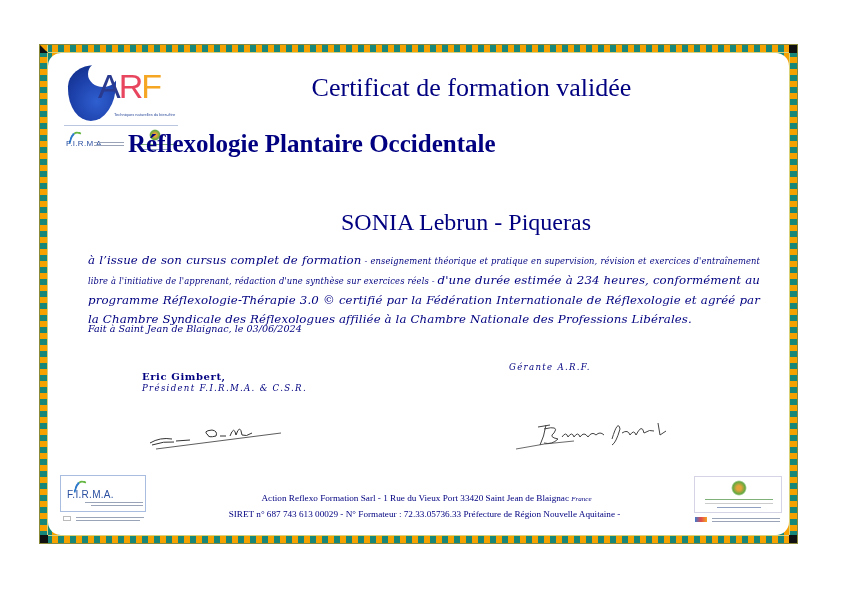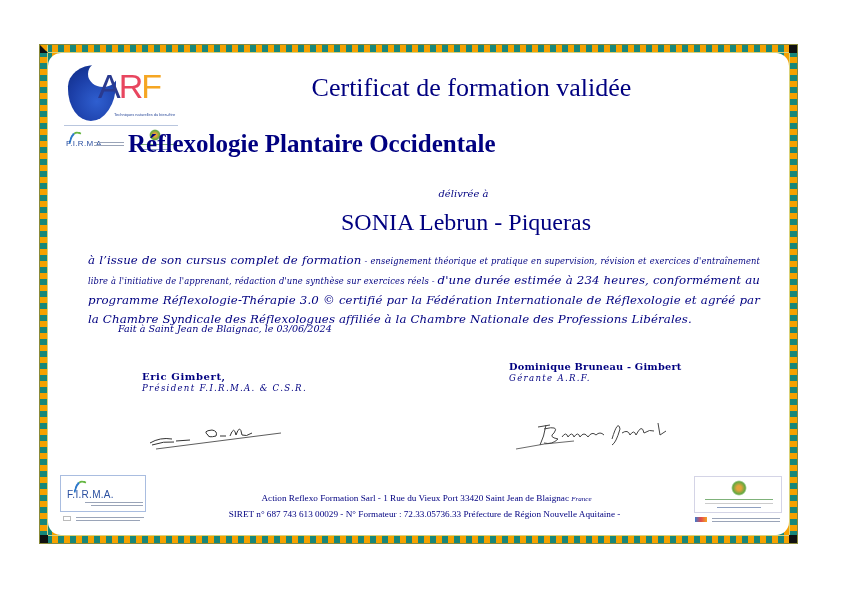--- a/index.html
+++ b/index.html
@@ -68,21 +68,21 @@
     .subtitle { position: absolute; left: 0; right: 0; top: 77px; padding-left: 80px; font-size: 25px; font-weight: bold; color: #000080; }
     .delivered { position: absolute; left: 0; right: 0; top: 135px; text-align: center; padding-left: 90px; font-size: 10px; font-style: italic; font-family: "DejaVu Serif", serif; }
     .recipient { position: absolute; left: 0; right: 0; top: 156px; text-align: center; padding-left: 95px; font-size: 24px; }
 
     .body-text {
       position: absolute; left: 40px; top: 198px; width: 672px; font-style: italic; font-size: 11.4px;
       line-height: 19px; text-align: justify; font-family: "DejaVu Serif", serif; letter-spacing: 0.1px;
     }
     .body-text .small { font-size: 8.4px; }
     .body-text .big { font-size: 11.8px; }
-    .place-date { position: absolute; left: 40px; top: 270px; font-style: italic; font-size: 9.6px; font-family: "DejaVu Serif", serif; margin-left: 30px; }
+    .place-date { position: absolute; left: 40px; top: 270px; font-style: italic; font-size: 9.6px; font-family: "DejaVu Serif", serif; }
 
     .sig-left { position: absolute; left: 94px; top: 318px; }
     .sig-name { font-weight: bold; font-size: 10px; letter-spacing: 0.6px; font-family: "DejaVu Serif", serif; }
     .sig-role { font-style: italic; font-size: 8.6px; letter-spacing: 1.3px; font-family: "DejaVu Serif", serif; line-height: 12px; }
     .sig-right { position: absolute; left: 461px; top: 308px; }
     .sig-right .sig-name { letter-spacing: 0.2px; font-size: 9.8px; }
 
     .signature { position: absolute; }
     .signature svg { display: block; }
 
@@ -127,21 +127,20 @@
     <div class="tiny-lines" style="left:28px;top:16px;width:30px;"></div>
   </div>
   <div class="csr-small">
     <div class="tree-icon"></div>
     <div class="tiny-lines" style="left:2px;top:15px;width:42px;background:#7fb27a;"></div>
     <div class="tiny-lines" style="left:8px;top:20px;width:30px;background:#8fa0c0;"></div>
   </div>
 
   <div class="title">Certificat de formation validée</div>
   <div class="subtitle">Réflexologie Plantaire Occidentale</div>
-  <div class="delivered">délivrée  à</div>
   <div class="recipient">SONIA Lebrun - Piqueras</div>
 
   <div class="body-text">
     <span class="big">à l’issue de son cursus complet de formation</span><span class="small"> - enseignement théorique et pratique en supervision, révision et exercices d'entraînement libre  à  l'initiative  de l'apprenant, rédaction d'une synthèse sur exercices réels -  </span><span class="big"> d'une durée estimée à 234 heures, conformément au programme Réflexologie-Thérapie 3.0 © certifié par la Fédération Internationale de Réflexologie et agréé par la Chambre Syndicale des Réflexologues affiliée à la Chambre Nationale des Professions Libérales.</span>
   </div>
 
   <div class="place-date">Fait à Saint Jean de Blaignac, le 03/06/2024</div>
 
   <div class="sig-left">
     <div class="sig-name">Eric Gimbert,</div>
@@ -149,21 +148,20 @@
   </div>
   <div class="signature" style="left:98px;top:362px;">
     <svg width="140" height="35" viewBox="0 0 140 35">
       <path d="M4 28 Q14 22 26 24 M6 30 Q18 26 28 27 M30 26 L44 25" stroke="#333" stroke-width="1" fill="none"></path>
       <path d="M62 20 Q56 16 66 15 Q72 16 70 21 Q62 23 62 20 M74 21 L80 21 M84 21 Q88 10 90 20 Q94 8 96 20 Q100 22 106 18" stroke="#333" stroke-width="1" fill="none"></path>
       <path d="M10 34 L135 18" stroke="#333" stroke-width="0.8" fill="none"></path>
     </svg>
   </div>
 
   <div class="sig-right">
-    <div class="sig-name">Dominique Bruneau - Gimbert</div>
     <div class="sig-role">Gérante A.R.F.</div>
   </div>
   <div class="signature" style="left:466px;top:362px;">
     <svg width="180" height="36" viewBox="0 0 180 36">
       <path d="M24 12 L36 10 M32 10 Q30 22 26 30 M30 14 Q46 10 40 18 Q34 22 44 24 Q38 30 30 28" stroke="#444" stroke-width="1" fill="none"></path>
       <path d="M48 22 Q52 16 54 22 Q58 16 60 22 Q64 16 66 22 Q70 16 74 22 Q78 16 82 20 Q86 16 90 20" stroke="#444" stroke-width="1" fill="none"></path>
       <path d="M98 24 Q104 4 106 14 Q102 28 98 30 M108 18 Q114 14 116 20 Q120 14 122 20 Q128 8 130 18 Q136 14 140 16 M144 8 L146 20 L152 16" stroke="#444" stroke-width="1" fill="none"></path>
       <path d="M2 34 Q30 28 60 26" stroke="#444" stroke-width="0.8" fill="none"></path>
     </svg>
   </div>

